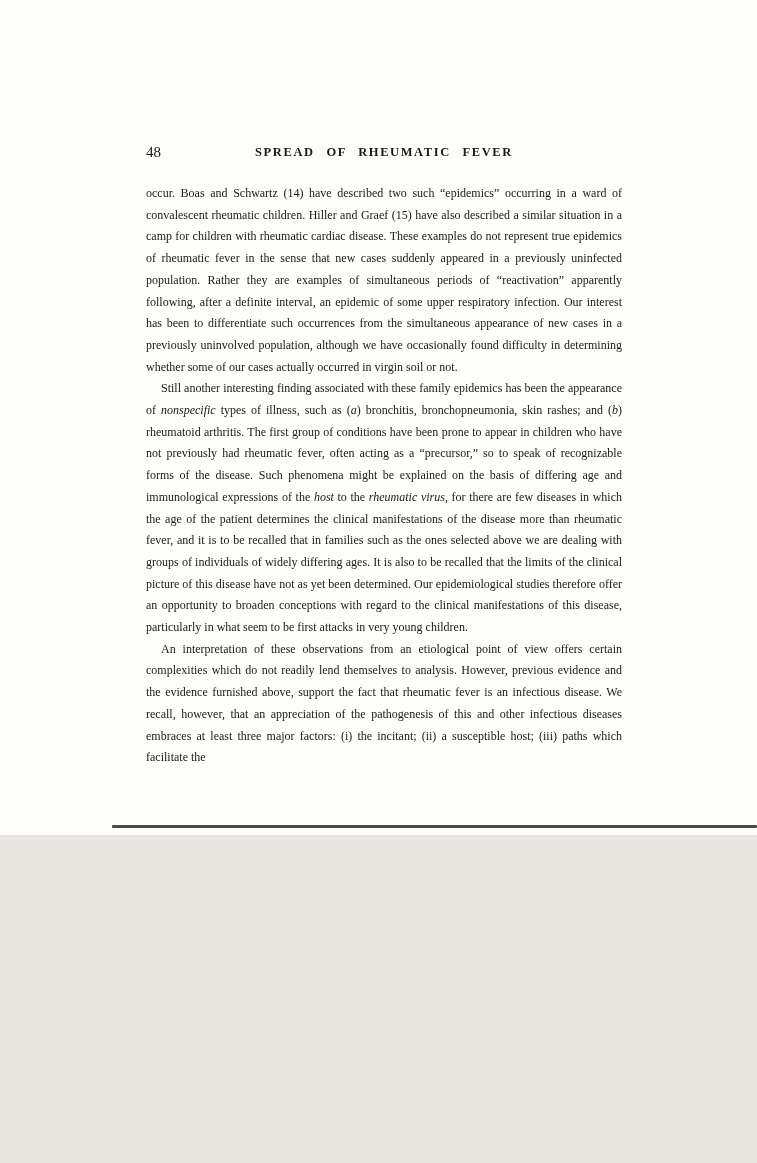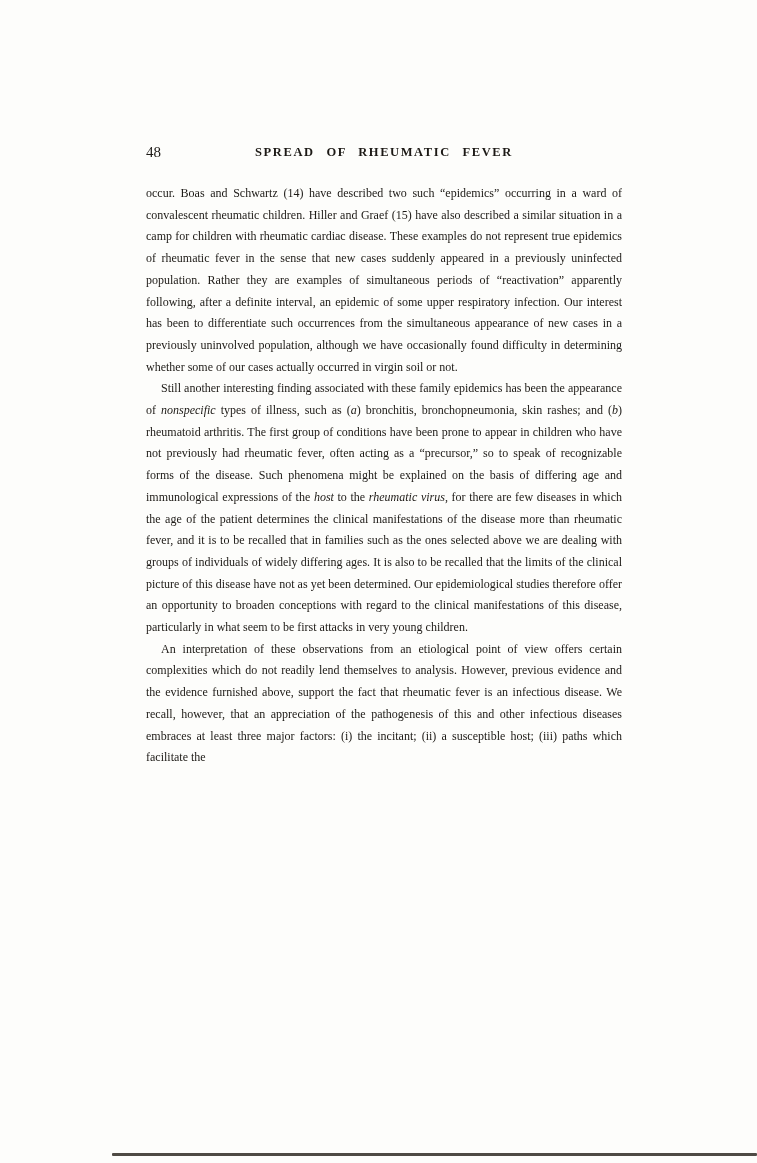--- a/index.html
+++ b/index.html
@@ -4,21 +4,21 @@
 <style>
   html, body {
     margin: 0;
     padding: 0;
     background: #e9e7e2;
     font-family: "Liberation Serif", "DejaVu Serif", serif;
   }
   .page {
     position: relative;
     width: 757px;
-    height: 1163px;
+    height: 835px;
     margin: 0 auto;
     background: #fdfdfb;
     color: #1c1915;
     overflow: hidden;
   }
   .content {
     position: absolute;
     left: 146px;
     top: 143px;
     width: 476px;

